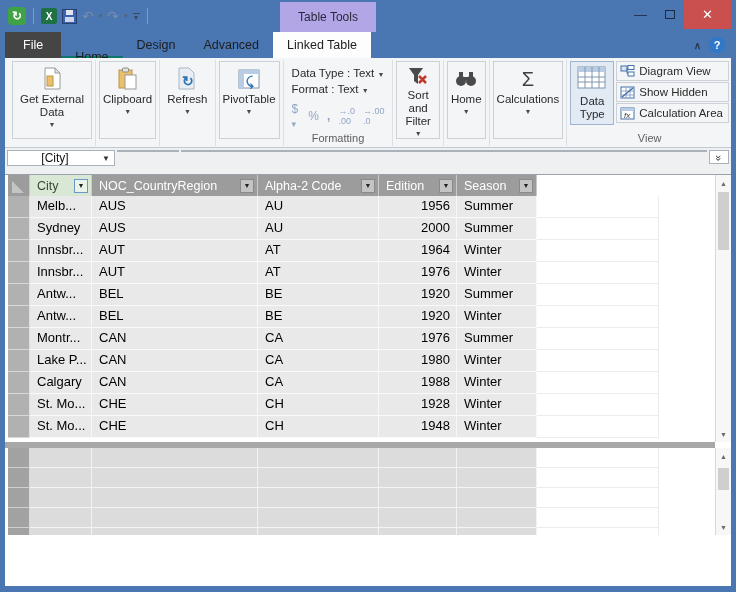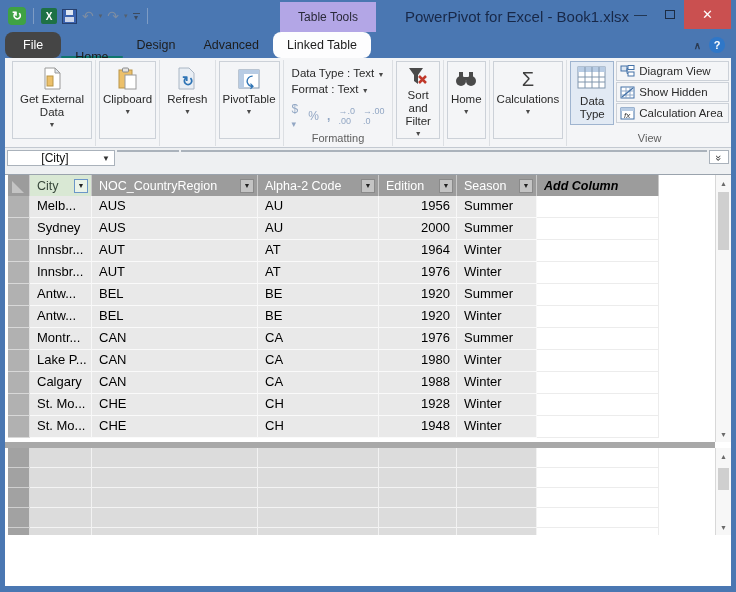--- a/index.html
+++ b/index.html
@@ -30,21 +30,21 @@
   .win-btns { position:absolute; right:5px; top:0; height:29px; display:flex; }
   .win-btn { width:29px; height:29px; display:flex; align-items:center; justify-content:center; color:#1c2c44; font-size:13px; }
   .win-btn.max span { width:10px; height:9px; border:1px solid #1c2c44; display:block; }
   .win-btn.close { width:47px; background:#ca5050; color:#fff; font-size:13px; }
 
   
   .content { position:absolute; left:5px; top:32px; right:5px; bottom:6px; background:#fff; }
 
   
   .tabrow { position:absolute; left:0; top:0; right:0; height:26px; background:#4a77b2; display:flex; align-items:stretch; }
-  .rtab { padding:0 14px; display:flex; align-items:center; font-size:12.5px; color:#1d1d1d;border-radius:8px; }
+  .rtab { padding:0 14px; display:flex; align-items:center; font-size:12.5px; color:#1d1d1d; }
   .rtab.file { background:#454545; color:#fff; padding:0 18px; }
   .rtab.active { background:#0f766e;margin-top:24px; }
   .rtab.contextual { background:#fdfdfe; }
   .tabrow-right { margin-left:auto; display:flex; align-items:center; gap:8px; padding-right:6px; }
   .collapse-chevron { color:#2a3a52; font-size:10px; font-weight:bold; }
   .help-icon { width:16px; height:16px; border-radius:50%; background:#2f77c8; color:#fff; font-size:11px; font-weight:bold;
                display:flex; align-items:center; justify-content:center; }
 
   
   .ribbon { position:absolute; left:0; top:26px; right:0; height:90px; background:#f4f5f7;
@@ -136,21 +136,20 @@
       <span class="xl-icon">X</span>
       <span class="save-icon"></span>
       <span class="undo">↶</span>
         <span class="mini-caret">▾</span>
       <span class="redo">↷</span>
         <span class="mini-caret">▾</span>
       <span class="qat-more"><span class="bar"></span>▾</span>
       <span class="qat-sep"></span>
     </div>
     <div class="ctx-group">Table Tools</div>
-    <div class="win-title">PowerPivot for Excel - Book1.xlsx</div>
     <div class="win-btns">
       <div class="win-btn">—</div>
       <div class="win-btn max">
           <span></span>
         </div>
       <div class="win-btn close">✕</div>
     </div>
   </div>
 
   <div class="content">
@@ -349,23 +348,20 @@
             <span class="fbtn">▼</span>
           </div>
           <div class="hcell" style="width: 78px;">
             <span class="htext">Edition</span>
             <span class="fbtn">▼</span>
           </div>
           <div class="hcell" style="width: 80px;">
             <span class="htext">Season</span>
             <span class="fbtn">▼</span>
           </div>
-          <div class="hcell addcol" style="width: 122px;">
-            <span class="htext">Add Column</span>
-          </div>
         </div>
       <div class="rows" id="rows">
           <div class="drow">
             <div class="rowhdr"></div>
             <div class="dcell" style="width: 62px;">Melb...</div>
             <div class="dcell" style="width: 166px;">AUS</div>
             <div class="dcell" style="width: 121px;">AU</div>
             <div class="dcell num" style="width: 78px;">1956</div>
             <div class="dcell" style="width: 80px;">Summer</div>
             <div class="dcell addcell" style="width: 122px;"></div>

